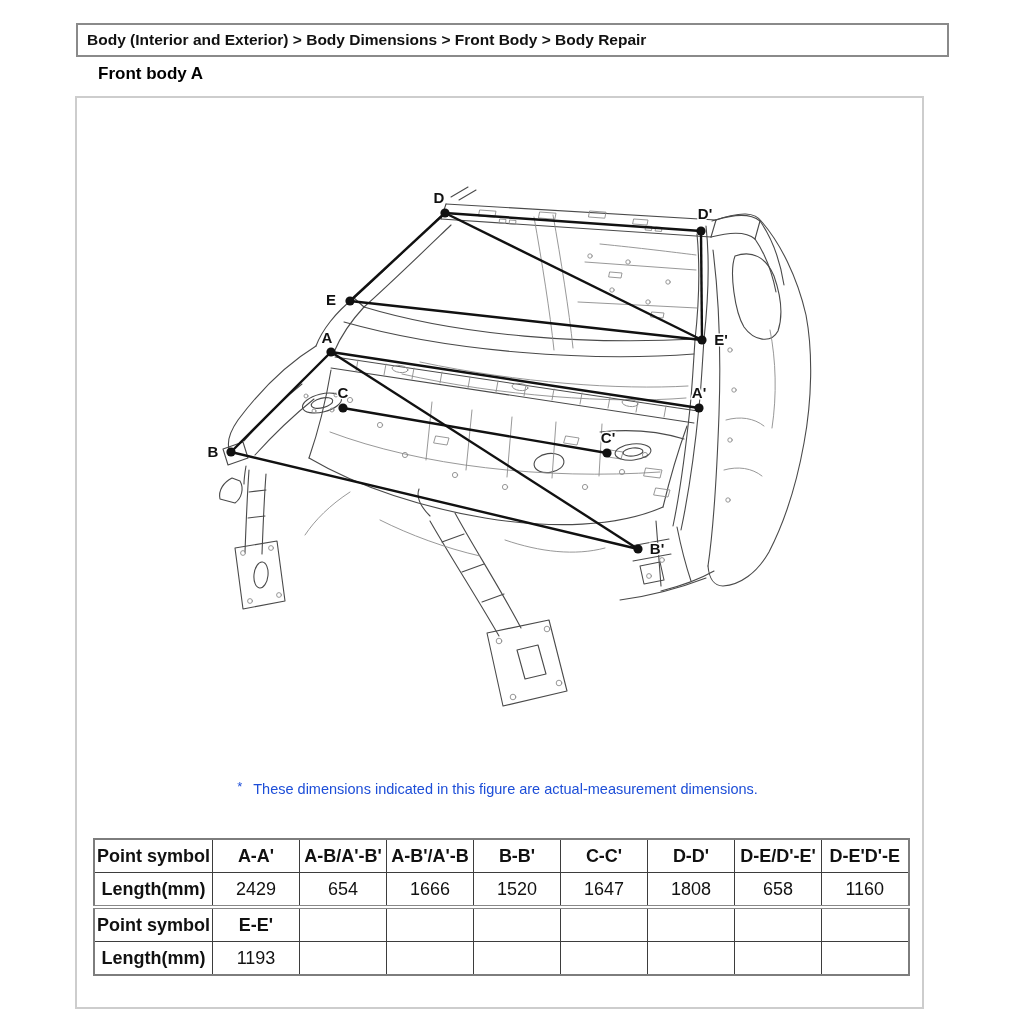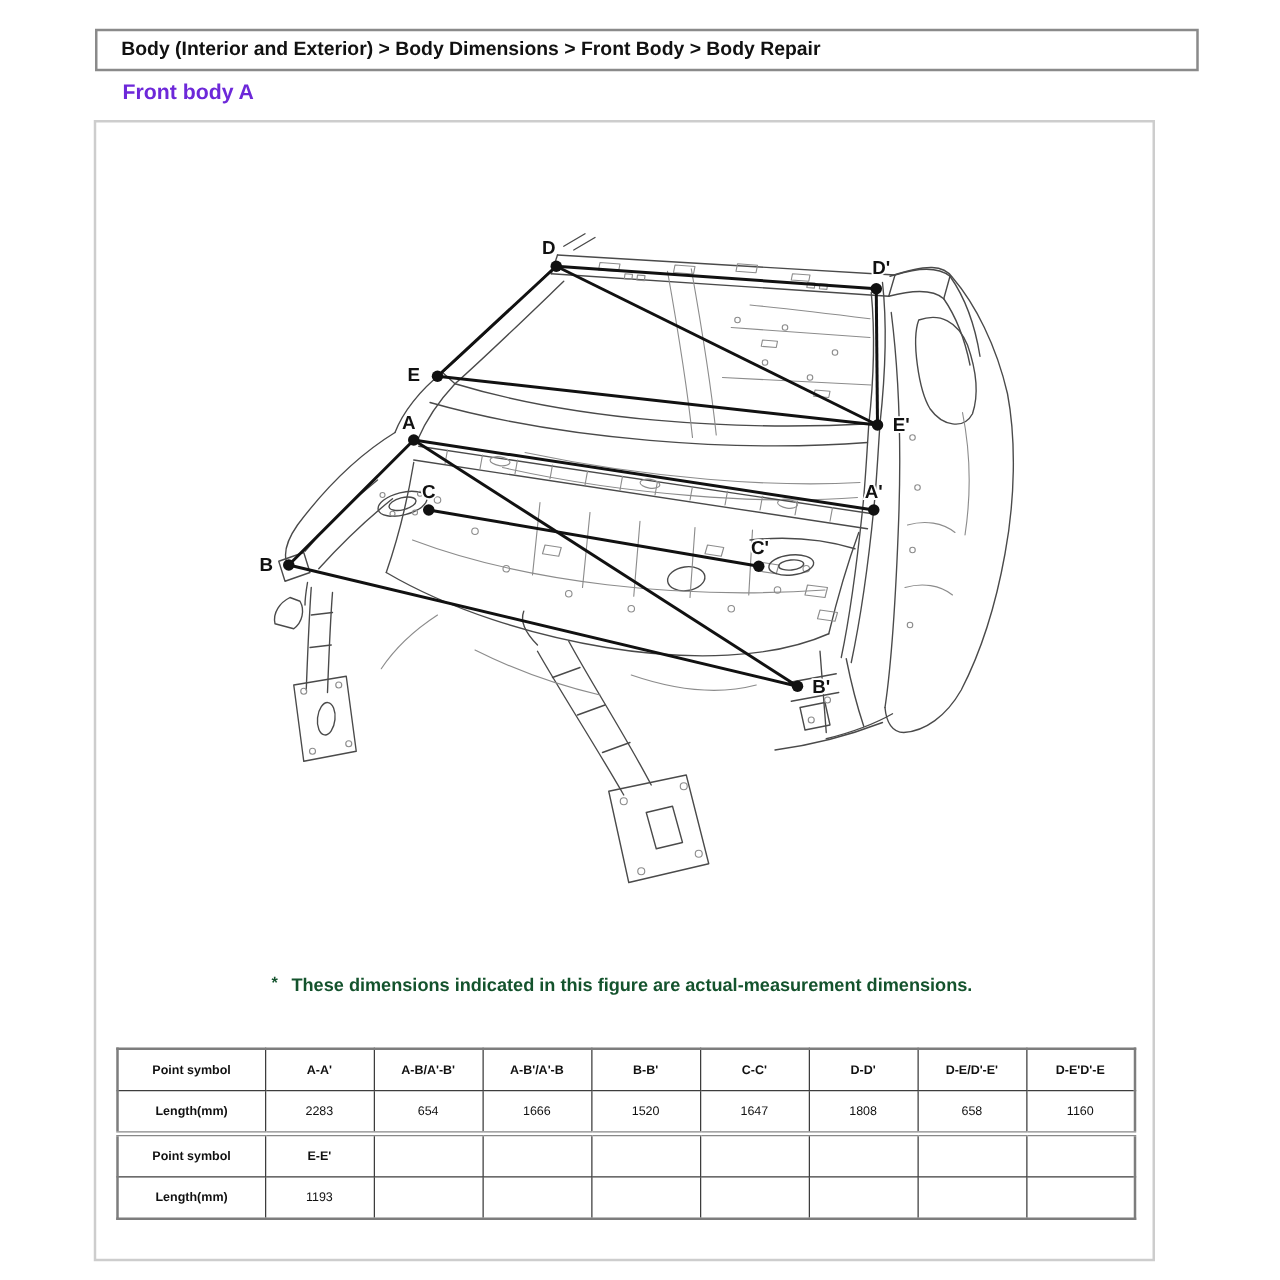--- a/index.html
+++ b/index.html
@@ -1,45 +1,45 @@
 <!DOCTYPE html>
 <html><head>
 <meta charset="utf-8">
 <style>
   html,body{margin:0;padding:0;background:#ffffff;}
   body{width:1024px;height:1024px;position:relative;overflow:hidden;
        font-family:"Liberation Sans",sans-serif;color:#1a1a1a;}
 
   .breadcrumb-box{position:absolute;left:76px;top:23px;width:860px;height:30px;
        border:2px solid #8a8a8a;background:#fff;display:flex;align-items:center;
-       padding-left:19px;box-sizing:content-box;}
+       padding-left:9px;box-sizing:content-box;}
   .breadcrumb-box span{font-size:15.5px;font-weight:700;color:#111;white-space:nowrap;}
 
-  .page-title{position:absolute;left:98px;top:64px;font-size:17px;font-weight:700;color:#6d28d9;}
+  .page-title{position:absolute;left:98px;top:64px;font-size:17px;font-weight:700;color:#000000;}
 
   .figure-panel{position:absolute;left:75px;top:96px;width:845px;height:909px;
        border:2px solid #cdcdcd;background:#fff;}
 
   svg.diagram{position:absolute;left:0;top:0;width:1024px;height:1024px;}
 
   .sketch{stroke:#4a4a4a;stroke-width:1.1;fill:none;stroke-linecap:round;stroke-linejoin:round;}
   .sketch-lt{stroke:#8c8c8c;stroke-width:0.9;fill:none;stroke-linecap:round;stroke-linejoin:round;}
   .mline{stroke:#111;stroke-width:2.4;}
   .mdot{fill:#111;stroke:none;}
   .mlabel{font-family:"Liberation Sans",sans-serif;font-size:15px;font-weight:700;fill:#111;
        text-anchor:middle;paint-order:stroke;stroke:#ffffff;stroke-width:3px;}
 
   .note{position:absolute;left:75px;top:781px;width:845px;text-align:center;
-       font-size:14.5px;color:#14532d;font-weight:bold;}
+       font-size:14.5px;color:#1d4ed8;}
   .note .ast{display:inline-block;transform:translateY(-3px);margin-right:11px;font-size:13px;}
 
   table.dim{position:absolute;left:93px;top:838px;border-collapse:collapse;
        border:2px solid #7d7d7d;background:#fff;table-layout:fixed;}
   table.dim td{border:1px solid #3d3d3d;height:32px;text-align:center;vertical-align:middle;
-       font-size:10px;color:#111;padding:0 2px;overflow:hidden;white-space:nowrap;}
+       font-size:18px;color:#111;padding:0 2px;overflow:hidden;white-space:nowrap;}
   table.dim td.hdr{font-weight:700;}
   table.dim tr.divider td{border-top:4px double #888;}
 </style>
 </head>
 <body>
 
 <div class="breadcrumb-box">
   <span>Body (Interior and Exterior) &gt; Body Dimensions &gt; Front Body &gt; Body Repair</span>
 </div>
 
@@ -314,21 +314,21 @@
         <td class="hdr">A-B/A'-B'</td>
         <td class="hdr">A-B'/A'-B</td>
         <td class="hdr">B-B'</td>
         <td class="hdr">C-C'</td>
         <td class="hdr">D-D'</td>
         <td class="hdr">D-E/D'-E'</td>
         <td class="hdr">D-E'D'-E</td>
       </tr>
       <tr>
         <td class="hdr">Length(mm)</td>
-        <td>2283</td>
+        <td>2429</td>
         <td>654</td>
         <td>1666</td>
         <td>1520</td>
         <td>1647</td>
         <td>1808</td>
         <td>658</td>
         <td>1160</td>
       </tr>
       <tr class="divider">
         <td class="hdr">Point symbol</td>

